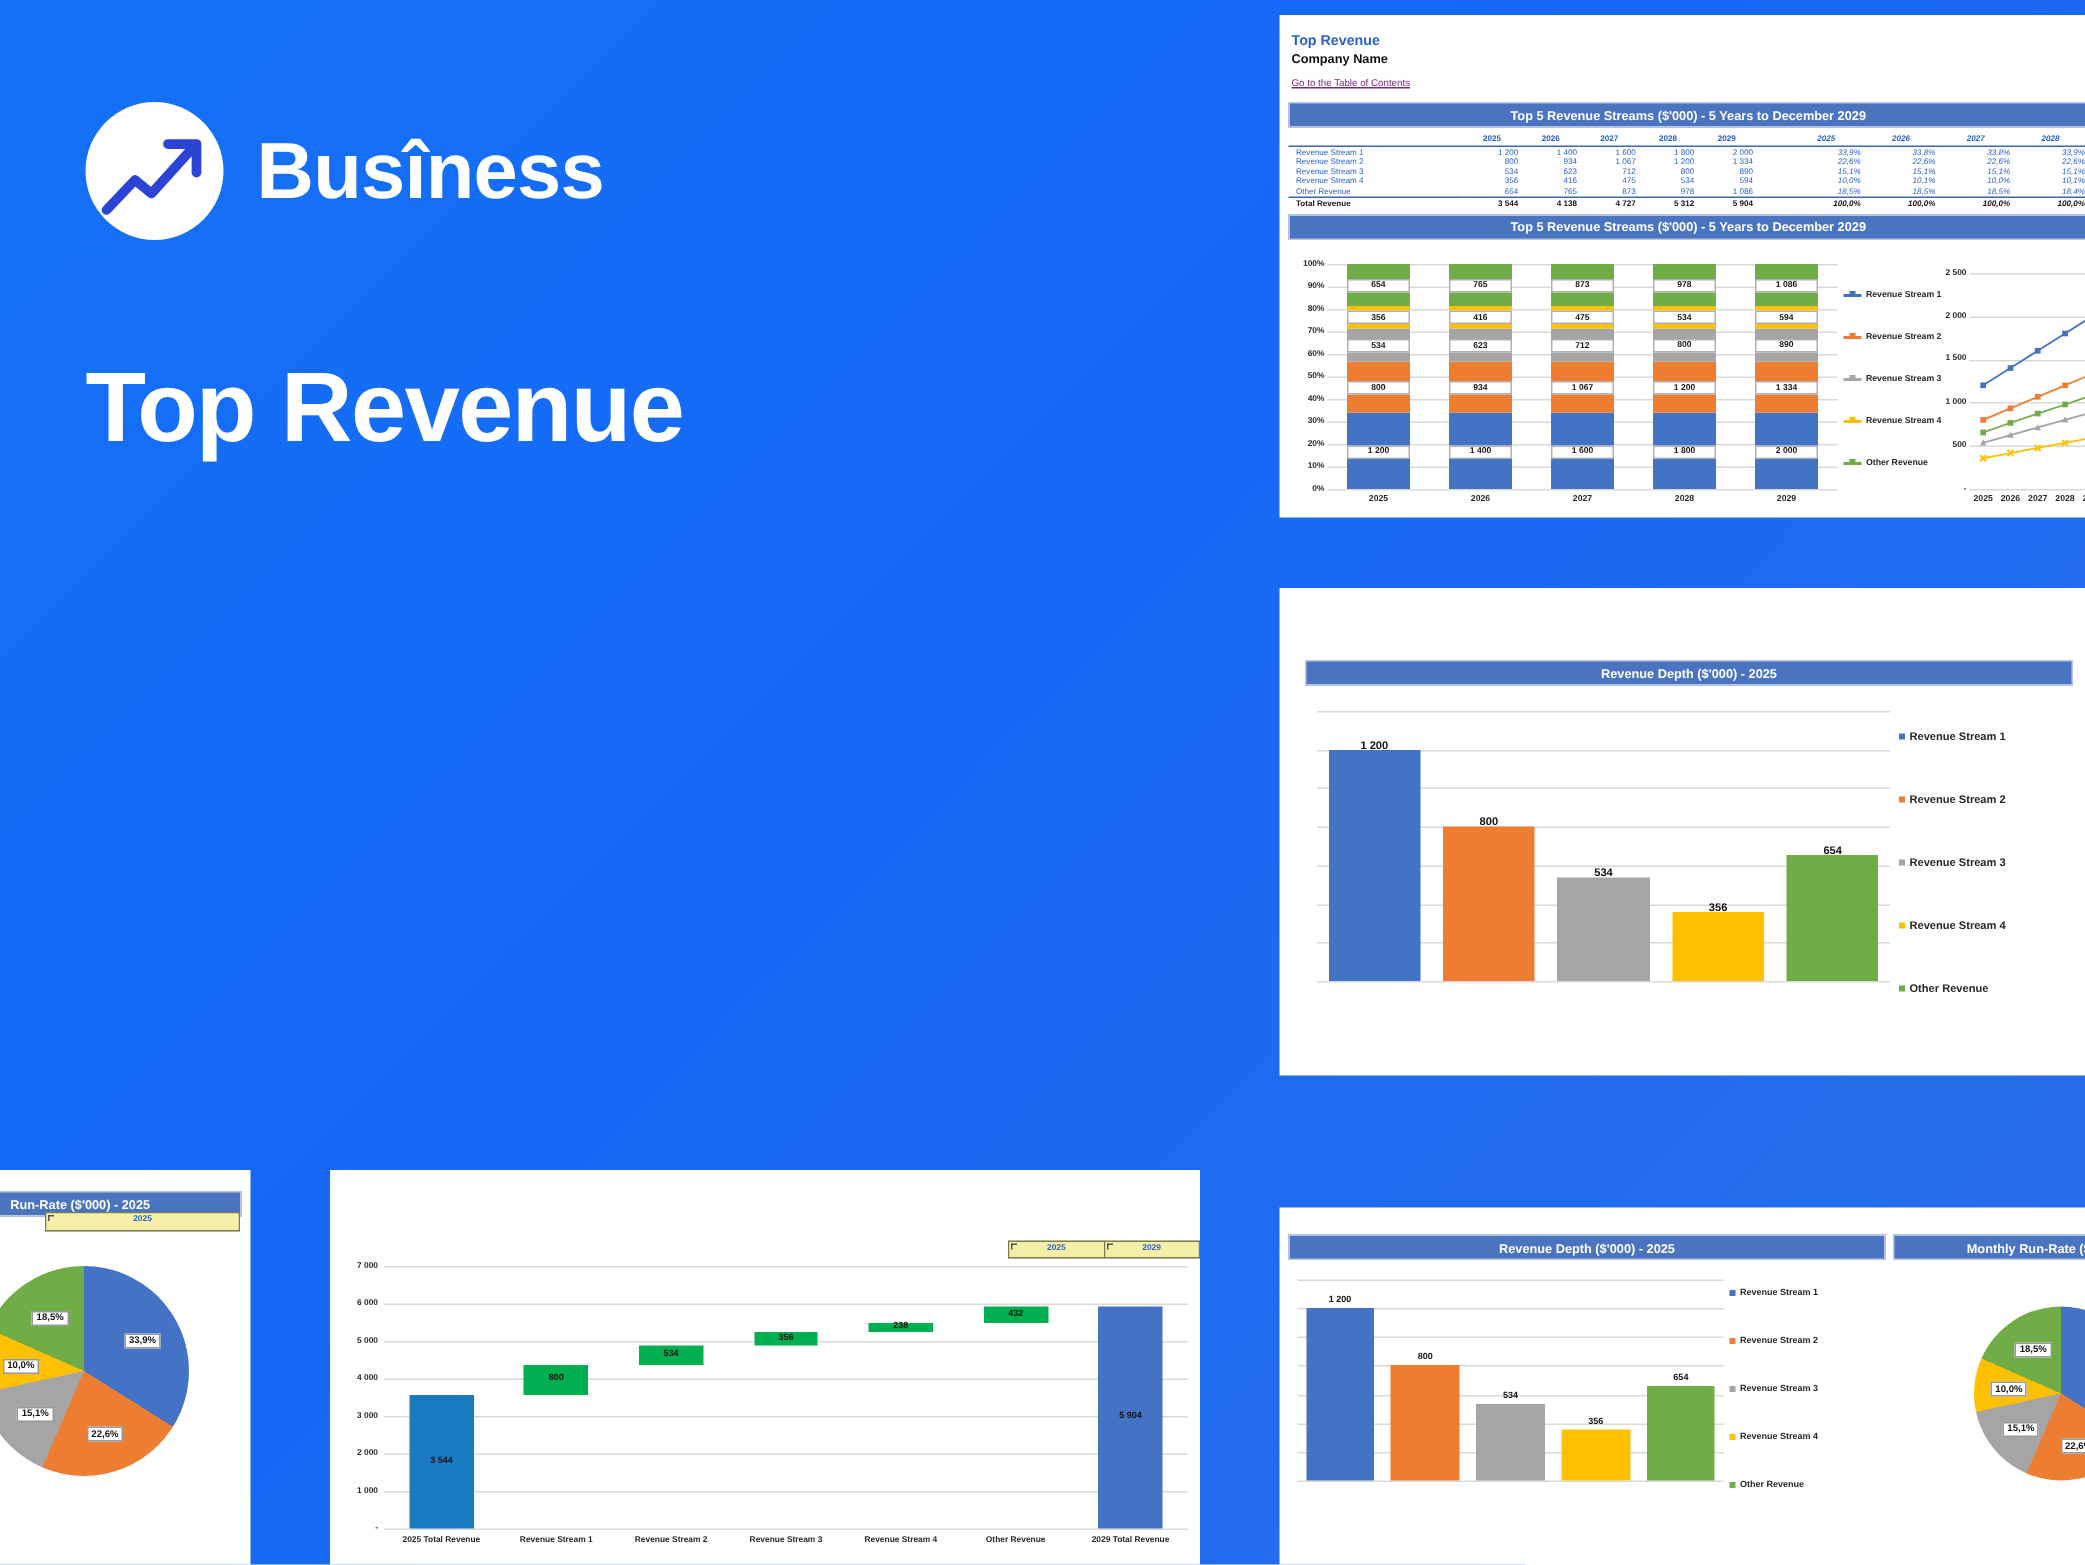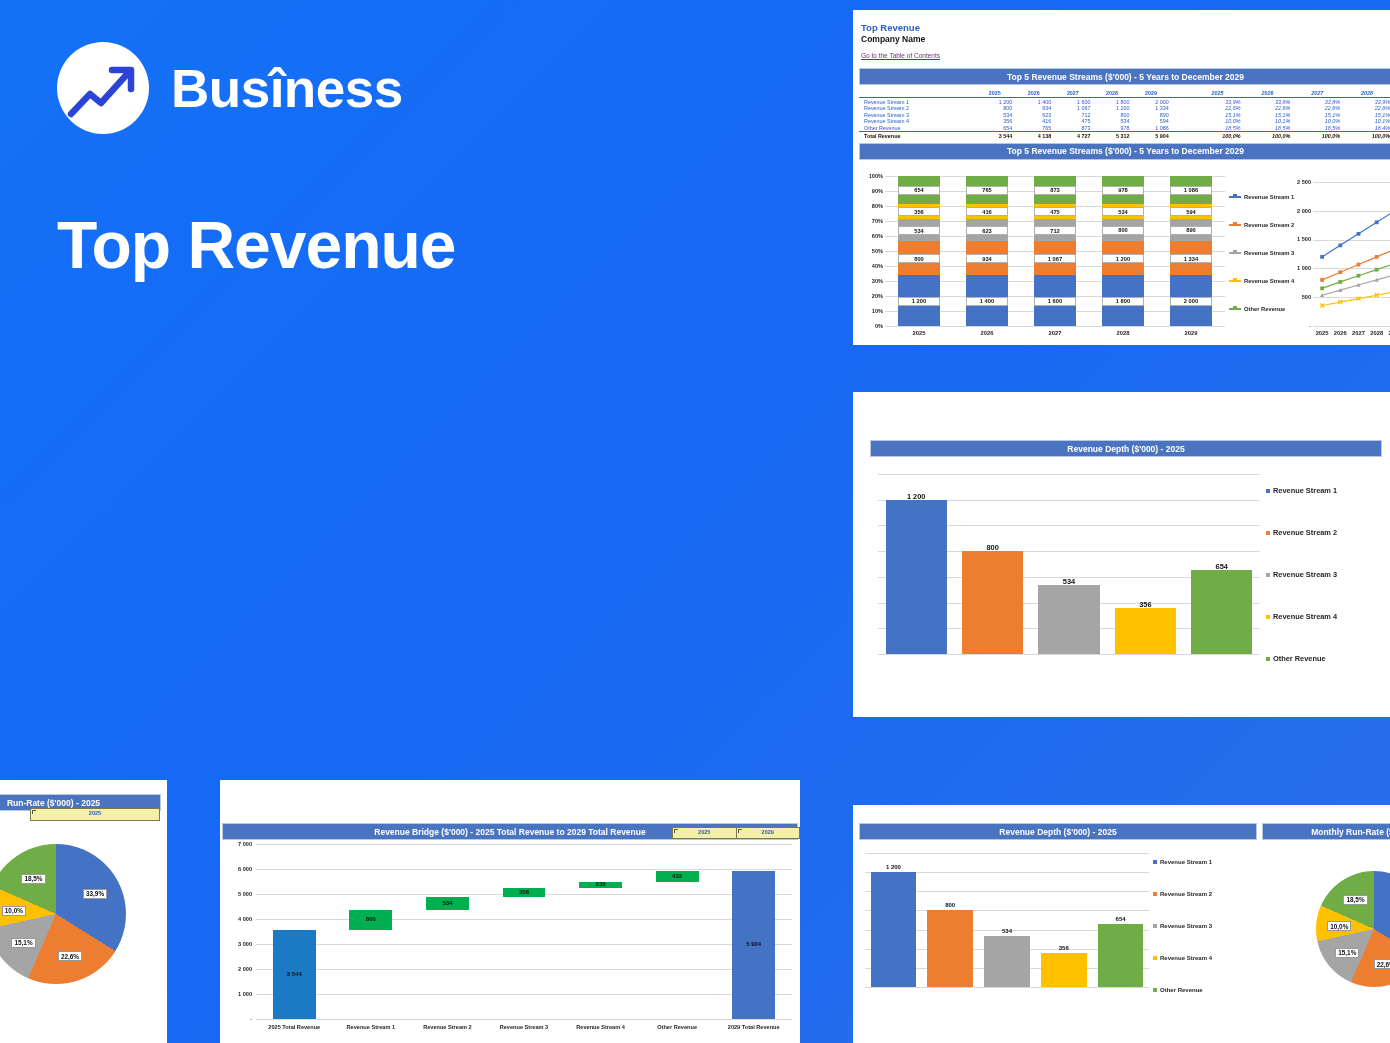--- a/index.html
+++ b/index.html
@@ -3,21 +3,21 @@
 <meta charset="utf-8">
 <style>
   *{box-sizing:border-box;margin:0;padding:0;}
   html,body{width:1390px;height:1043px;overflow:hidden;}
   body{
     font-family:"Liberation Sans",sans-serif;
     background:linear-gradient(135deg,#1471f7 0%,#1668f5 45%,#2a6fe8 100%);
     position:relative;
   }
   
-  #brand{position:absolute;left:57px;top:42px;width:760px;}
+  #brand{position:absolute;left:57px;top:68px;width:760px;}
   .logo-row{display:flex;align-items:center;gap:22px;}
   .logo-circle{width:92px;height:92px;border-radius:50%;background:#fff;position:relative;flex:none;}
   .logo-circle svg{position:absolute;left:0;top:0;}
   .logo-text{line-height:1;}
   .logo-l1{font-size:53px;font-weight:bold;color:#fff;letter-spacing:-0.5px;}
   .logo-l2{font-size:41px;font-weight:bold;color:#fff;letter-spacing:11px;font-family:"DejaVu Sans Mono",monospace;margin-top:3px;}
   #page-title{font-size:66px;font-weight:bold;color:#fff;margin-top:73px;letter-spacing:-1px;}
   #page-desc{font-size:29px;font-weight:bold;color:#fff;margin-top:35px;line-height:1.29;max-width:700px;}
 
   
@@ -416,21 +416,20 @@
       <div class="pie" style="left:48px;top:16px;width:140px;height:140px;background:conic-gradient(from 0deg,#4472c4 0% 33.9%,#ed7d31 33.9% 56.5%,#a5a5a5 56.5% 71.6%,#ffc000 71.6% 81.6%,#70ad47 81.6% 100.1%);"></div>
       <div class="pielbl" style="left:144.96583758007185px;top:60.97251377735313px;">33,9%</div>
       <div class="pielbl" style="left:119.89160464044332px;top:123.4411212420043px;">22,6%</div>
       <div class="pielbl" style="left:73.47298077638068px;top:109.5590090892082px;">15,1%</div>
       <div class="pielbl" style="left:63.81912586301158px;top:77.64430157545732px;">10,0%</div>
       <div class="pielbl" style="left:83.40079504740041px;top:45.57696435488663px;">18,5%</div>
     </div>
 </div>
 
 <div class="panel" id="panel-bm">
-  <div class="blue-band" style="position:absolute;left:2px;top:43px;width:576px;">Revenue Bridge ($'000) - 2025 Total Revenue to 2029 Total Revenue</div>
   <div class="slicer" style="left:452px;top:47px;width:128px;height:12px;">
       <div class="cell">2025</div>
       <div class="cell">2029</div>
     </div>
   <div class="chart" id="c-bridge" style="position:absolute;left:2px;top:58px;width:576px;height:205px;">
       <div class="gridline" style="left:34px;top:181px;width:536px;"></div>
       <div class="axlbl" style="left:2px;top:177.8px;width:28px;text-align:right;">-</div>
       <div class="gridline" style="left:34px;top:156px;width:536px;"></div>
       <div class="axlbl" style="left:2px;top:152.8px;width:28px;text-align:right;">1 000</div>
       <div class="gridline" style="left:34px;top:131px;width:536px;"></div>

